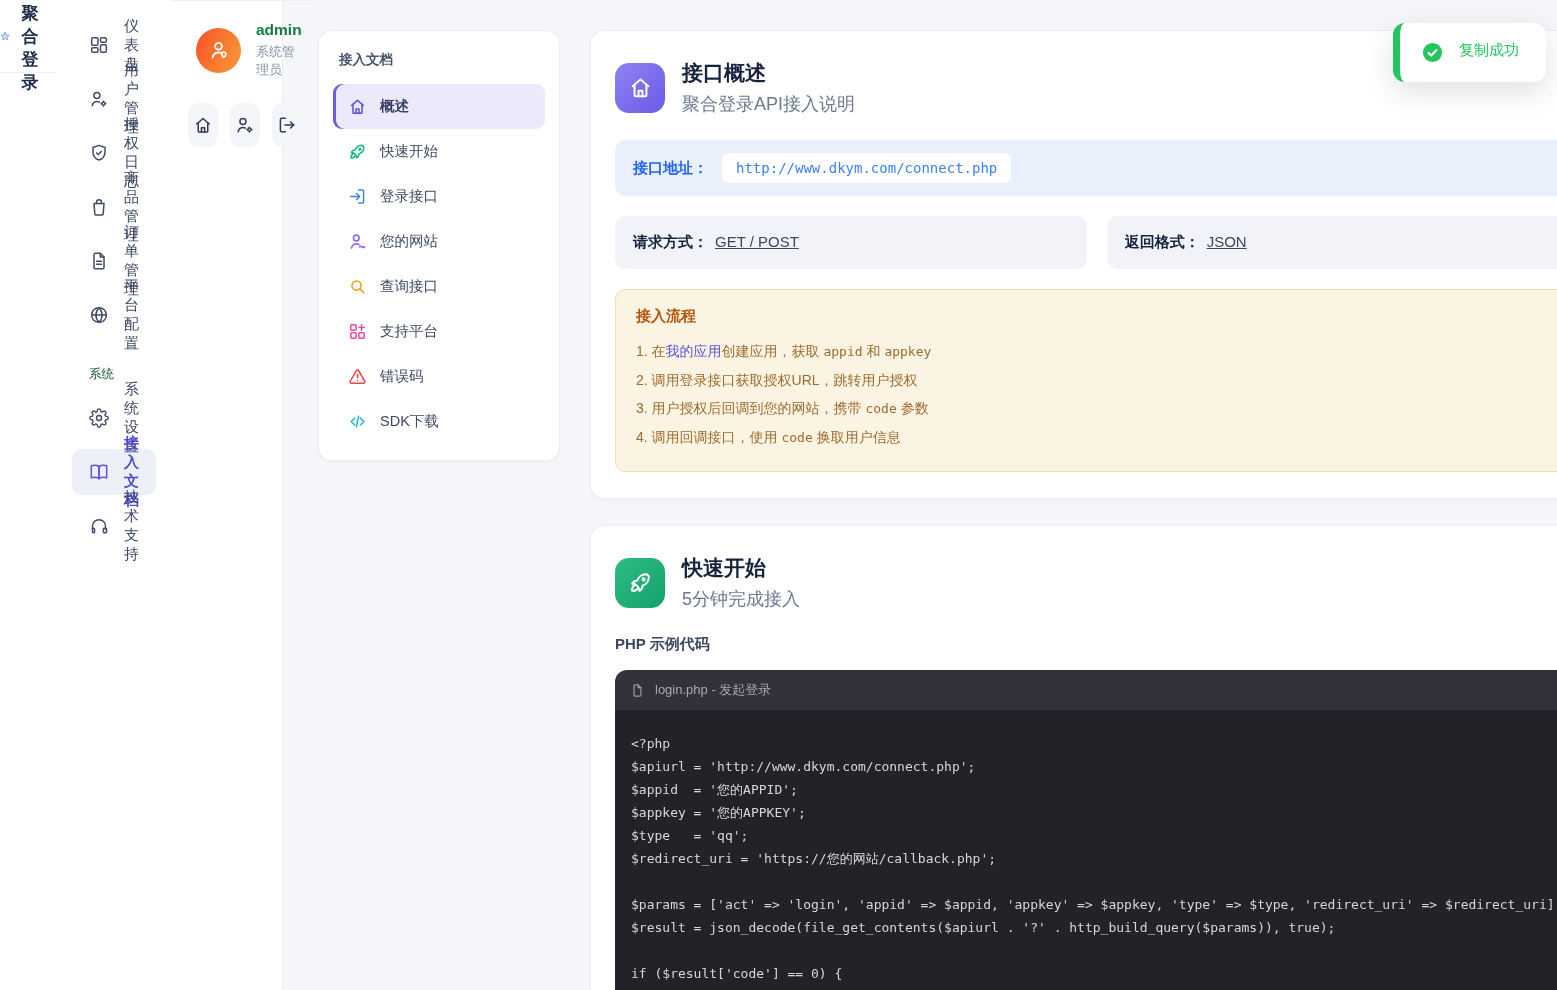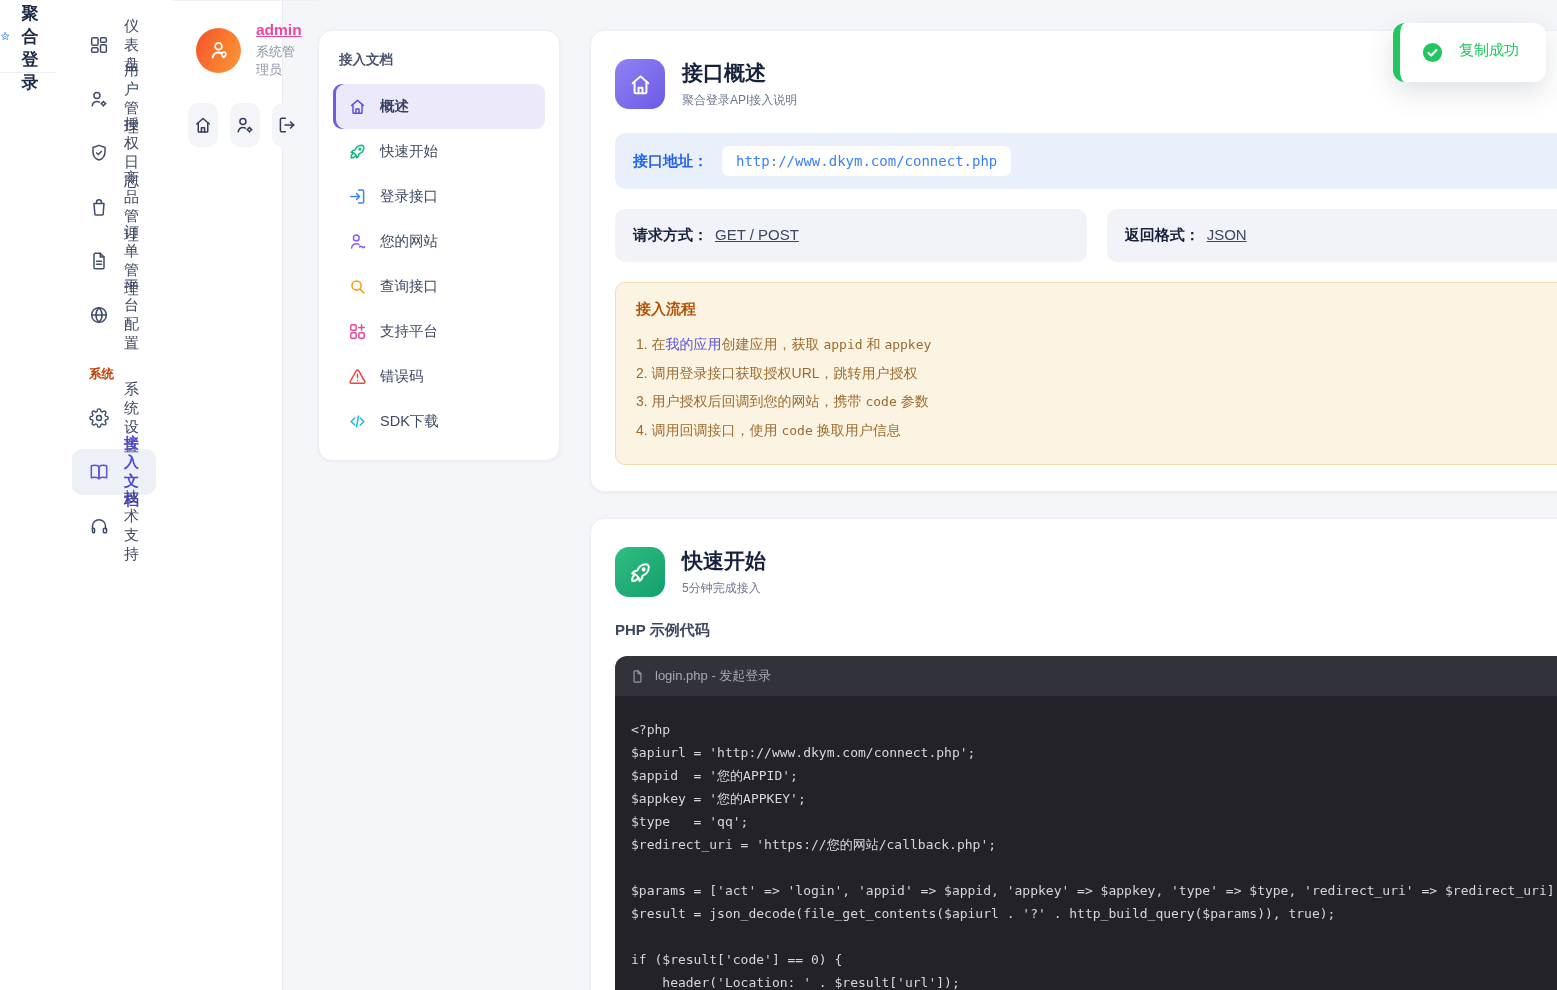--- a/index.html
+++ b/index.html
@@ -14,27 +14,27 @@
   .logo-row { height:73px; display:flex; align-items:center; justify-content:center; gap:11px; border-bottom:1px solid #eef0f4; }
   .logo-row svg { width:27px; height:27px; color:#3b82f6; }
   .logo-text { font-size:17px; font-weight:bold; color:#1d2b46; letter-spacing:1px; }
 
   .side-nav { flex:1; padding:22px 16px 0; }
   .side-item { display:flex; align-items:center; gap:15px; height:46px; padding:0 17px; border-radius:10px; color:#3d4963; font-size:15px; margin-bottom:8px; cursor:pointer; }
   .side-item .si { color:#404d69; }
   .side-item svg { width:20px; height:20px; }
   .side-item.active { background:#eef0f7; color:#4d49d4; font-weight:bold; }
   .side-item.active .si { color:#5a51e0; }
-  .side-section { font-size:12.5px; font-weight:bold; color:#c2410c; padding:20px 17px 12px; }
+  .side-section { font-size:12.5px; font-weight:normal; color:#14532d; padding:20px 17px 12px; }
 
   .user-area { border-top:1px solid #eef0f4; padding:20px 16px 20px; }
   .user-row { display:flex; align-items:center; gap:15px; padding-left:8px; margin-bottom:24px; }
   .avatar { width:45px; height:45px; border-radius:50%; background:linear-gradient(115deg,#f4502c 0%,#f97b2e 55%,#fb9a3a 100%); display:flex; align-items:center; justify-content:center; flex:none; }
   .avatar svg { width:24px; height:24px; color:#ffffff; }
-  .user-name { font-size:15.5px; font-weight:bold; color:#ec4899;text-decoration:underline; }
+  .user-name { font-size:15.5px; font-weight:bold; color:#15803d; }
   .user-role { font-size:13px; color:#8a94a6; margin-top:4px; }
   .user-actions { display:flex; gap:12px; }
   .user-btn { flex:1; height:44px; background:#f4f5f8; border:none; border-radius:10px; display:flex; align-items:center; justify-content:center; color:#313d58; cursor:pointer; }
   .user-btn svg { width:20px; height:20px; }
 
   
   .content { flex:1; display:flex; align-items:flex-start; gap:30px; padding:30px 35px 0; overflow:hidden; }
 
   
   .docnav { width:242px; min-width:242px; background:#ffffff; border:1px solid #edeff4; border-radius:14px; box-shadow:0 1px 3px rgba(30,41,59,.05); padding:20px 14px 16px; }
@@ -48,21 +48,21 @@
 
   
   .main { flex:1; display:flex; flex-direction:column; gap:26px; }
   .card { background:#ffffff; border:1px solid #edeff4; border-radius:14px; box-shadow:0 1px 3px rgba(30,41,59,.05); padding:28px 24px 26px; }
   .card-head { display:flex; align-items:center; gap:17px; margin-bottom:24px; }
   .card-icon { width:50px; height:50px; border-radius:14px; display:flex; align-items:center; justify-content:center; color:#fff; flex:none; }
   .card-icon.purple { background:linear-gradient(135deg,#8f83f3,#6c5ae6); }
   .card-icon.green  { background:linear-gradient(135deg,#2fbd83,#14a06b); }
   .card-icon svg { width:25px; height:25px; }
   .card-title { font-size:21px; font-weight:bold; color:#17233d; }
-  .card-sub { font-size:12px; color:#6b7890; margin-top:5px; }
+  .card-sub { font-size:18px; color:#6b7890; margin-top:5px; }
 
   .api-bar { background:#e9f0fc; border-radius:10px; padding:13px 18px; display:flex; align-items:center; gap:14px; margin-bottom:20px; }
   .api-label { color:#2563eb; font-weight:bold; font-size:15px; }
   .api-url { background:#ffffff; border-radius:7px; padding:7px 14px; font-family:"DejaVu Sans Mono","Liberation Mono",monospace; font-size:14px; color:#3b82f6; cursor:pointer; }
 
   .meta-row { display:flex; gap:20px; margin-bottom:20px; }
   .meta-box { flex:1; background:#f1f3f8; border-radius:10px; padding:17px 18px; font-size:15px; }
   .meta-label { font-weight:bold; color:#17233d; }
   .meta-value { color:#3c485f; margin-left:7px;text-decoration:underline; }
 

